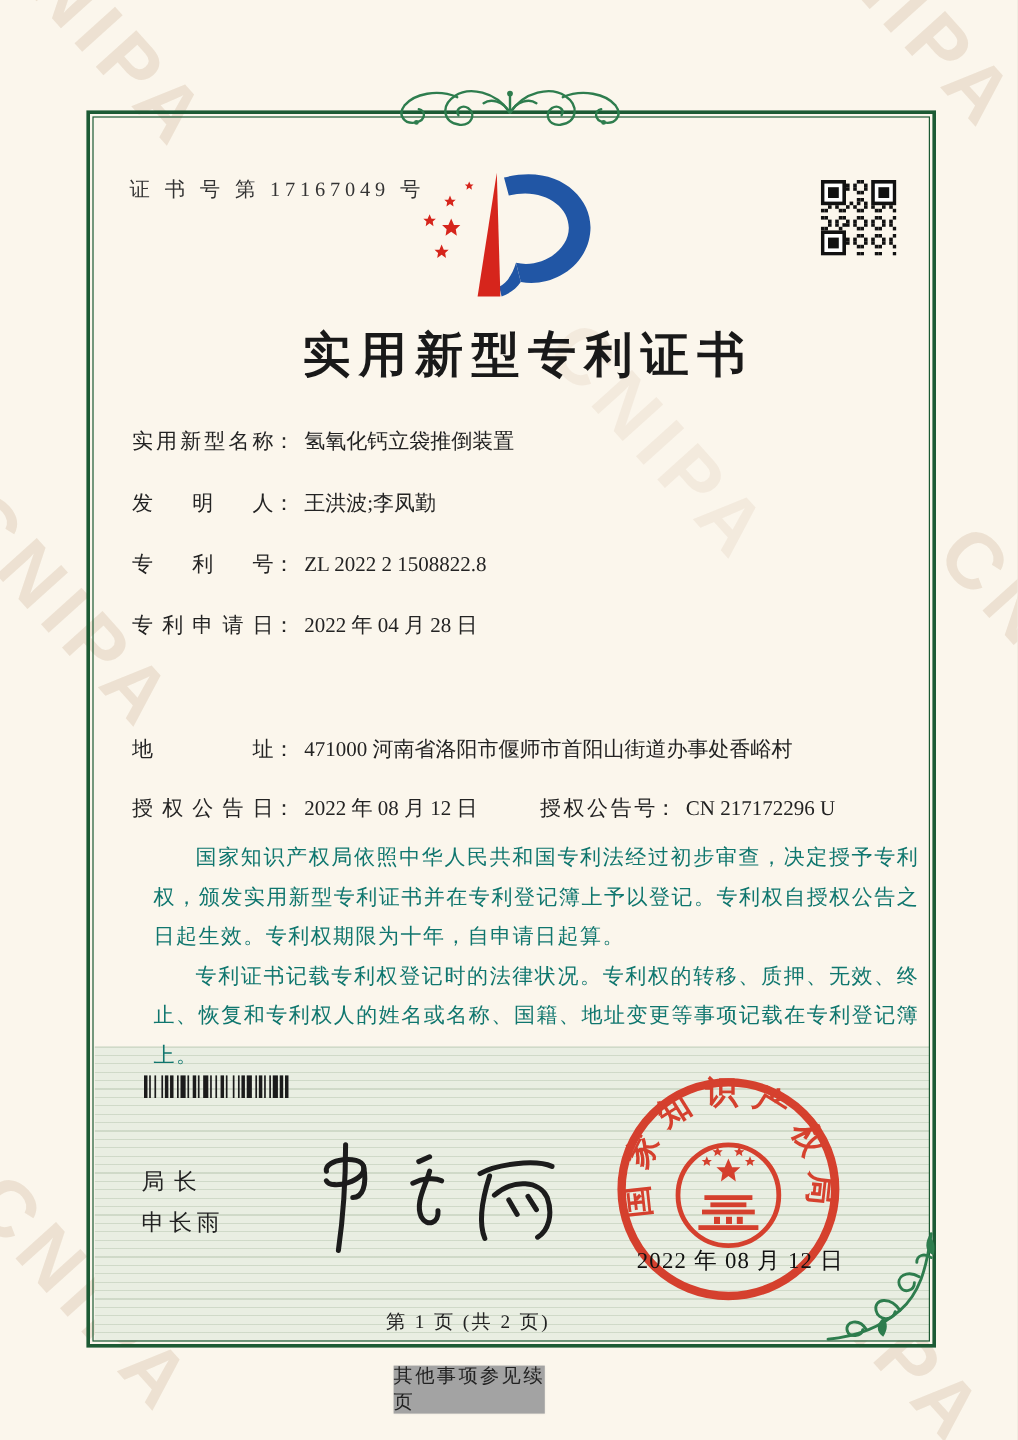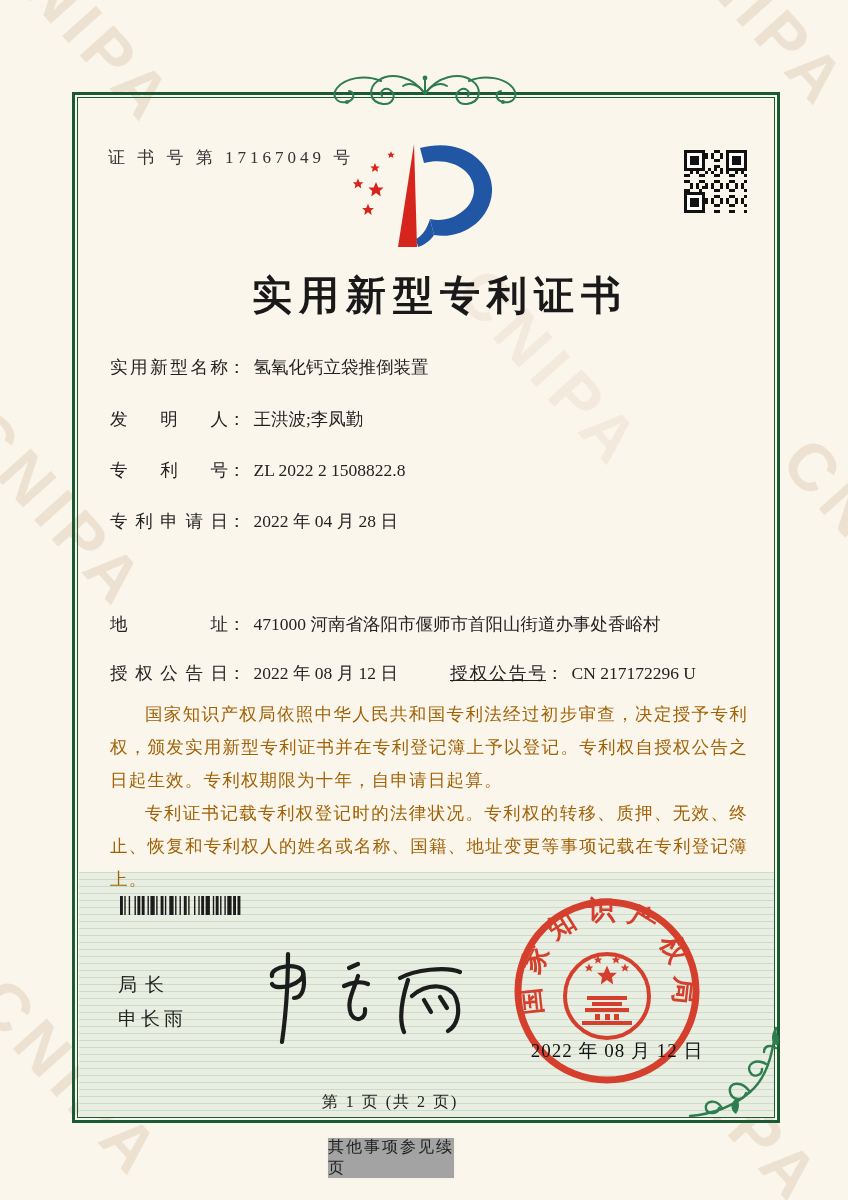--- a/index.html
+++ b/index.html
@@ -48,25 +48,25 @@
     position:absolute; left:0; top:268px; width:848px; text-align:center; z-index:5;
     font-size:40px; font-weight:bold; letter-spacing:7px; color:#191919;padding-left:32px;
   }
   
   .field { position:absolute; left:110px; z-index:5; font-size:17.5px; color:#232323; white-space:nowrap; }
   .flabel { display:inline-block; width:118px; text-align:justify; text-align-last:justify; vertical-align:bottom; }
   .colon { margin-right:8px; }
   .f1{top:355px;} .f2{top:407px;} .f3{top:458px;} .f4{top:509px;}
   .f5{top:560px;} .f6{top:612px;} .f7{top:661px;}
   .f7b{ position:absolute; left:450px; top:661px; z-index:5; font-size:17.5px; white-space:nowrap; }
-  .f7b .flabel{ width:96px;text-decoration:underline; }
+  .f7b .flabel{ width:96px; }
   
   .body-text {
-    position:absolute; left:110px; top:698px; width:638px; z-index:5;
-    font-size:17.5px; line-height:33px; letter-spacing:1.2px; color:#a16207;
+    position:absolute; left:128px; top:698px; width:638px; z-index:5;
+    font-size:17.5px; line-height:33px; letter-spacing:1.2px; color:#0f766e;
     text-align:justify;
   }
   .body-text p { text-indent:2em; }
   
   .barcode { position:absolute; left:120px; top:896px; z-index:5; }
   
   .sig-title { position:absolute; left:118px; top:972px; z-index:5; font-size:19px; letter-spacing:8px; }
   .sig-name  { position:absolute; left:118px; top:1006px; z-index:5; font-size:19px; letter-spacing:4px; }
   .signature { position:absolute; left:252px; top:942px; z-index:6; }
   

